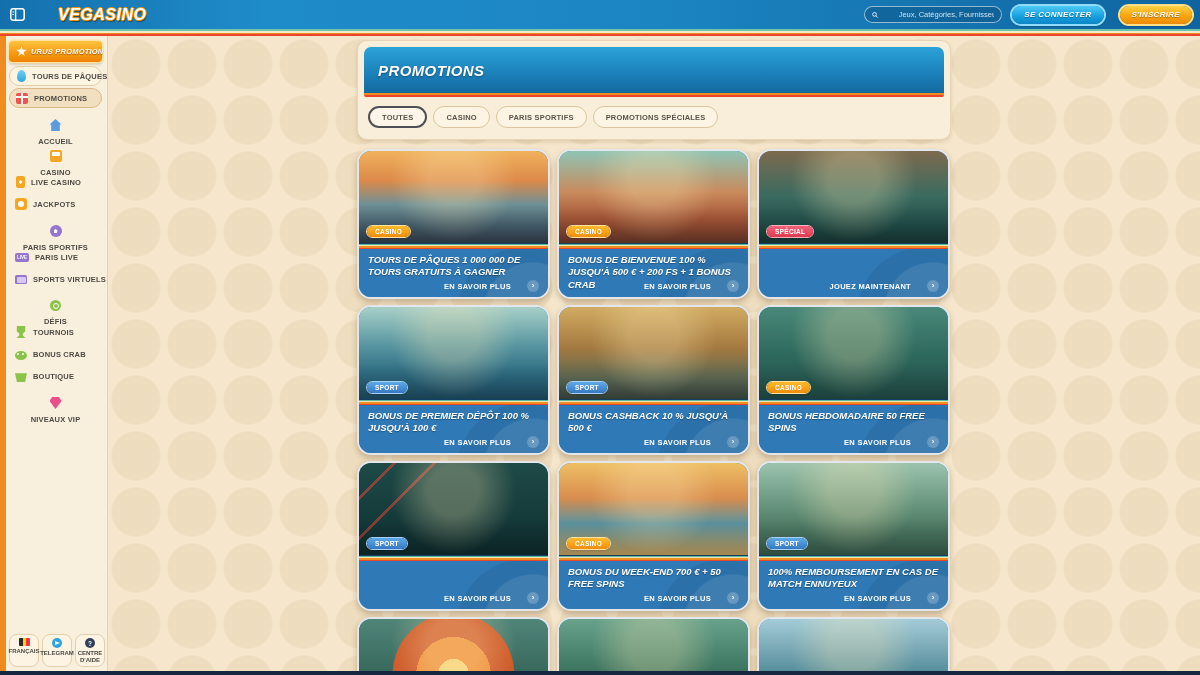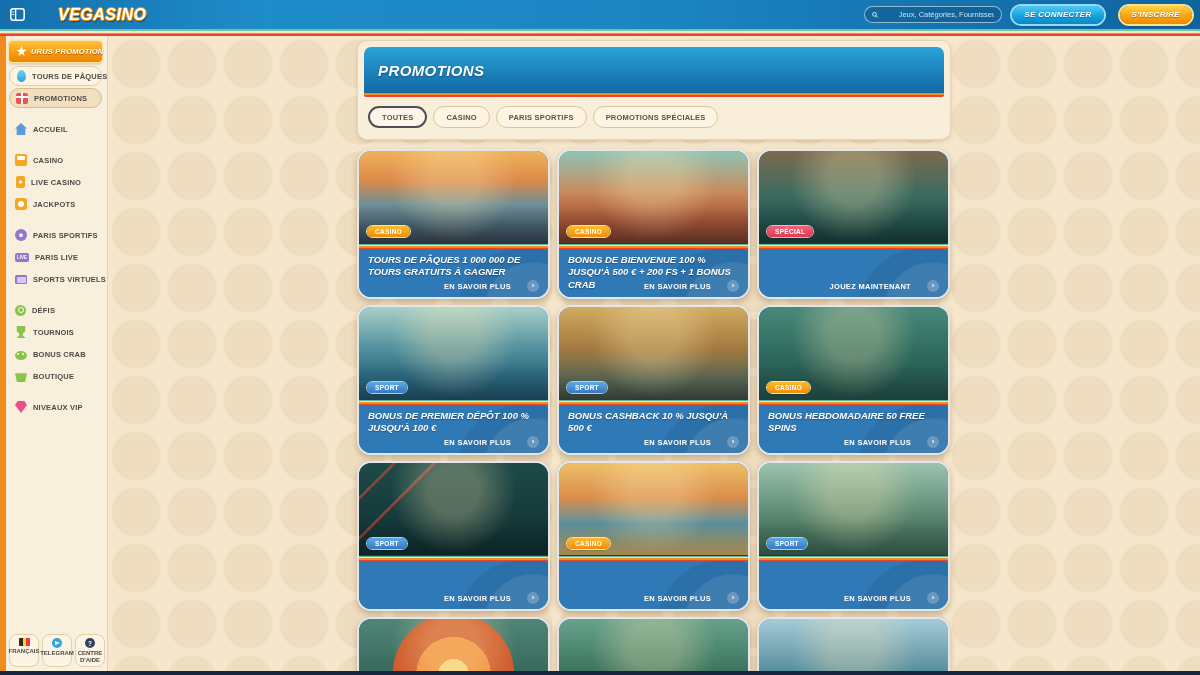--- a/index.html
+++ b/index.html
@@ -44,21 +44,21 @@
   .promo-btn { height:21px; border-radius:4px; border:0; cursor:pointer; display:flex; align-items:center; gap:4px;
                background:linear-gradient(180deg,#ffc341 0%,#f79c12 55%,#ef8400 100%);
                box-shadow:0 0 0 1.5px #ffe1a0, 0 2px 3px rgba(0,0,0,.25); padding:0 7px; margin-bottom:4px; }
   .promo-btn .lbl { color:#fff; font-size:7.5px; font-weight:900; font-style:italic; letter-spacing:.2px;
                     text-shadow:0 1px 1px rgba(120,50,0,.6); white-space:nowrap; }
   .side-item { height:20px; display:flex; align-items:center; gap:6px; padding:0 6px; border-radius:11px;
                cursor:pointer; margin-bottom:2px; }
   .side-item .lbl { font-size:7.5px; font-weight:700; color:#4d4a44; letter-spacing:.2px; white-space:nowrap; }
   .side-item.pill { background:#fdf4e2; border:1px solid #e5cfa6; }
   .side-item.active { background:#f2dfc0; border:1px solid #dbba8c; }
-  .side-item.grp { margin-top:9px; }
+  .side-item.grp { margin-top:9px;flex-direction:column; }
 
   .ic { width:12px; height:12px; position:relative; flex:0 0 auto; display:inline-block; }
   .ic-label { position:absolute; inset:0; display:flex; align-items:center; justify-content:center;
               font-size:4.5px; font-weight:700; color:#fff; }
   [data-icon="bull"] { background:#fff; clip-path:polygon(50% 0,61% 35%,98% 35%,68% 57%,79% 91%,50% 70%,21% 91%,32% 57%,2% 35%,39% 35%); width:11px; height:11px; }
   [data-icon="easter-egg"] { background:linear-gradient(180deg,#6fd0f2,#2fa6dd); width:9px; height:12px; border-radius:50% 50% 46% 46%/60% 60% 40% 40%; margin-left:1px; }
   [data-icon="gift"] { background:#ef5350; border-radius:2px; height:11px; margin-top:1px; }
   [data-icon="gift"]::before { content:""; position:absolute; left:5px; top:0; bottom:0; width:2px; background:#fff; }
   [data-icon="gift"]::after { content:""; position:absolute; left:0; right:0; top:3px; height:2px; background:#fff; }
   [data-icon="home"] { background:#5b9ce0; clip-path:polygon(50% 0,100% 46%,86% 46%,86% 100%,14% 100%,14% 46%,0 46%); }
@@ -432,33 +432,35 @@
               </div>
             </div>
           </article>
 
           <article class="card">
             <div class="card-img" data-scene="beach-cocktail-plane">
               <span class="badge" data-badge="casino">CASINO</span>
             </div>
             <div class="card-stripe"></div>
             <div class="card-body">
+              <div class="card-title">BONUS DU WEEK-END 700 € + 50 FREE SPINS</div>
               <div class="card-cta">
                 <span class="cta-lbl">EN SAVOIR PLUS</span>
                 <span class="cta-chev">›</span>
               </div>
             </div>
           </article>
 
           <article class="card">
             <div class="card-img" data-scene="briefcase-handshake">
               <span class="badge" data-badge="sport">SPORT</span>
             </div>
             <div class="card-stripe"></div>
             <div class="card-body">
+              <div class="card-title">100% REMBOURSEMENT EN CAS DE MATCH ENNUYEUX</div>
               <div class="card-cta">
                 <span class="cta-lbl">EN SAVOIR PLUS</span>
                 <span class="cta-chev">›</span>
               </div>
             </div>
           </article>
 
           <article class="card">
             <div class="card-img" data-scene="explosion-walk">
               

